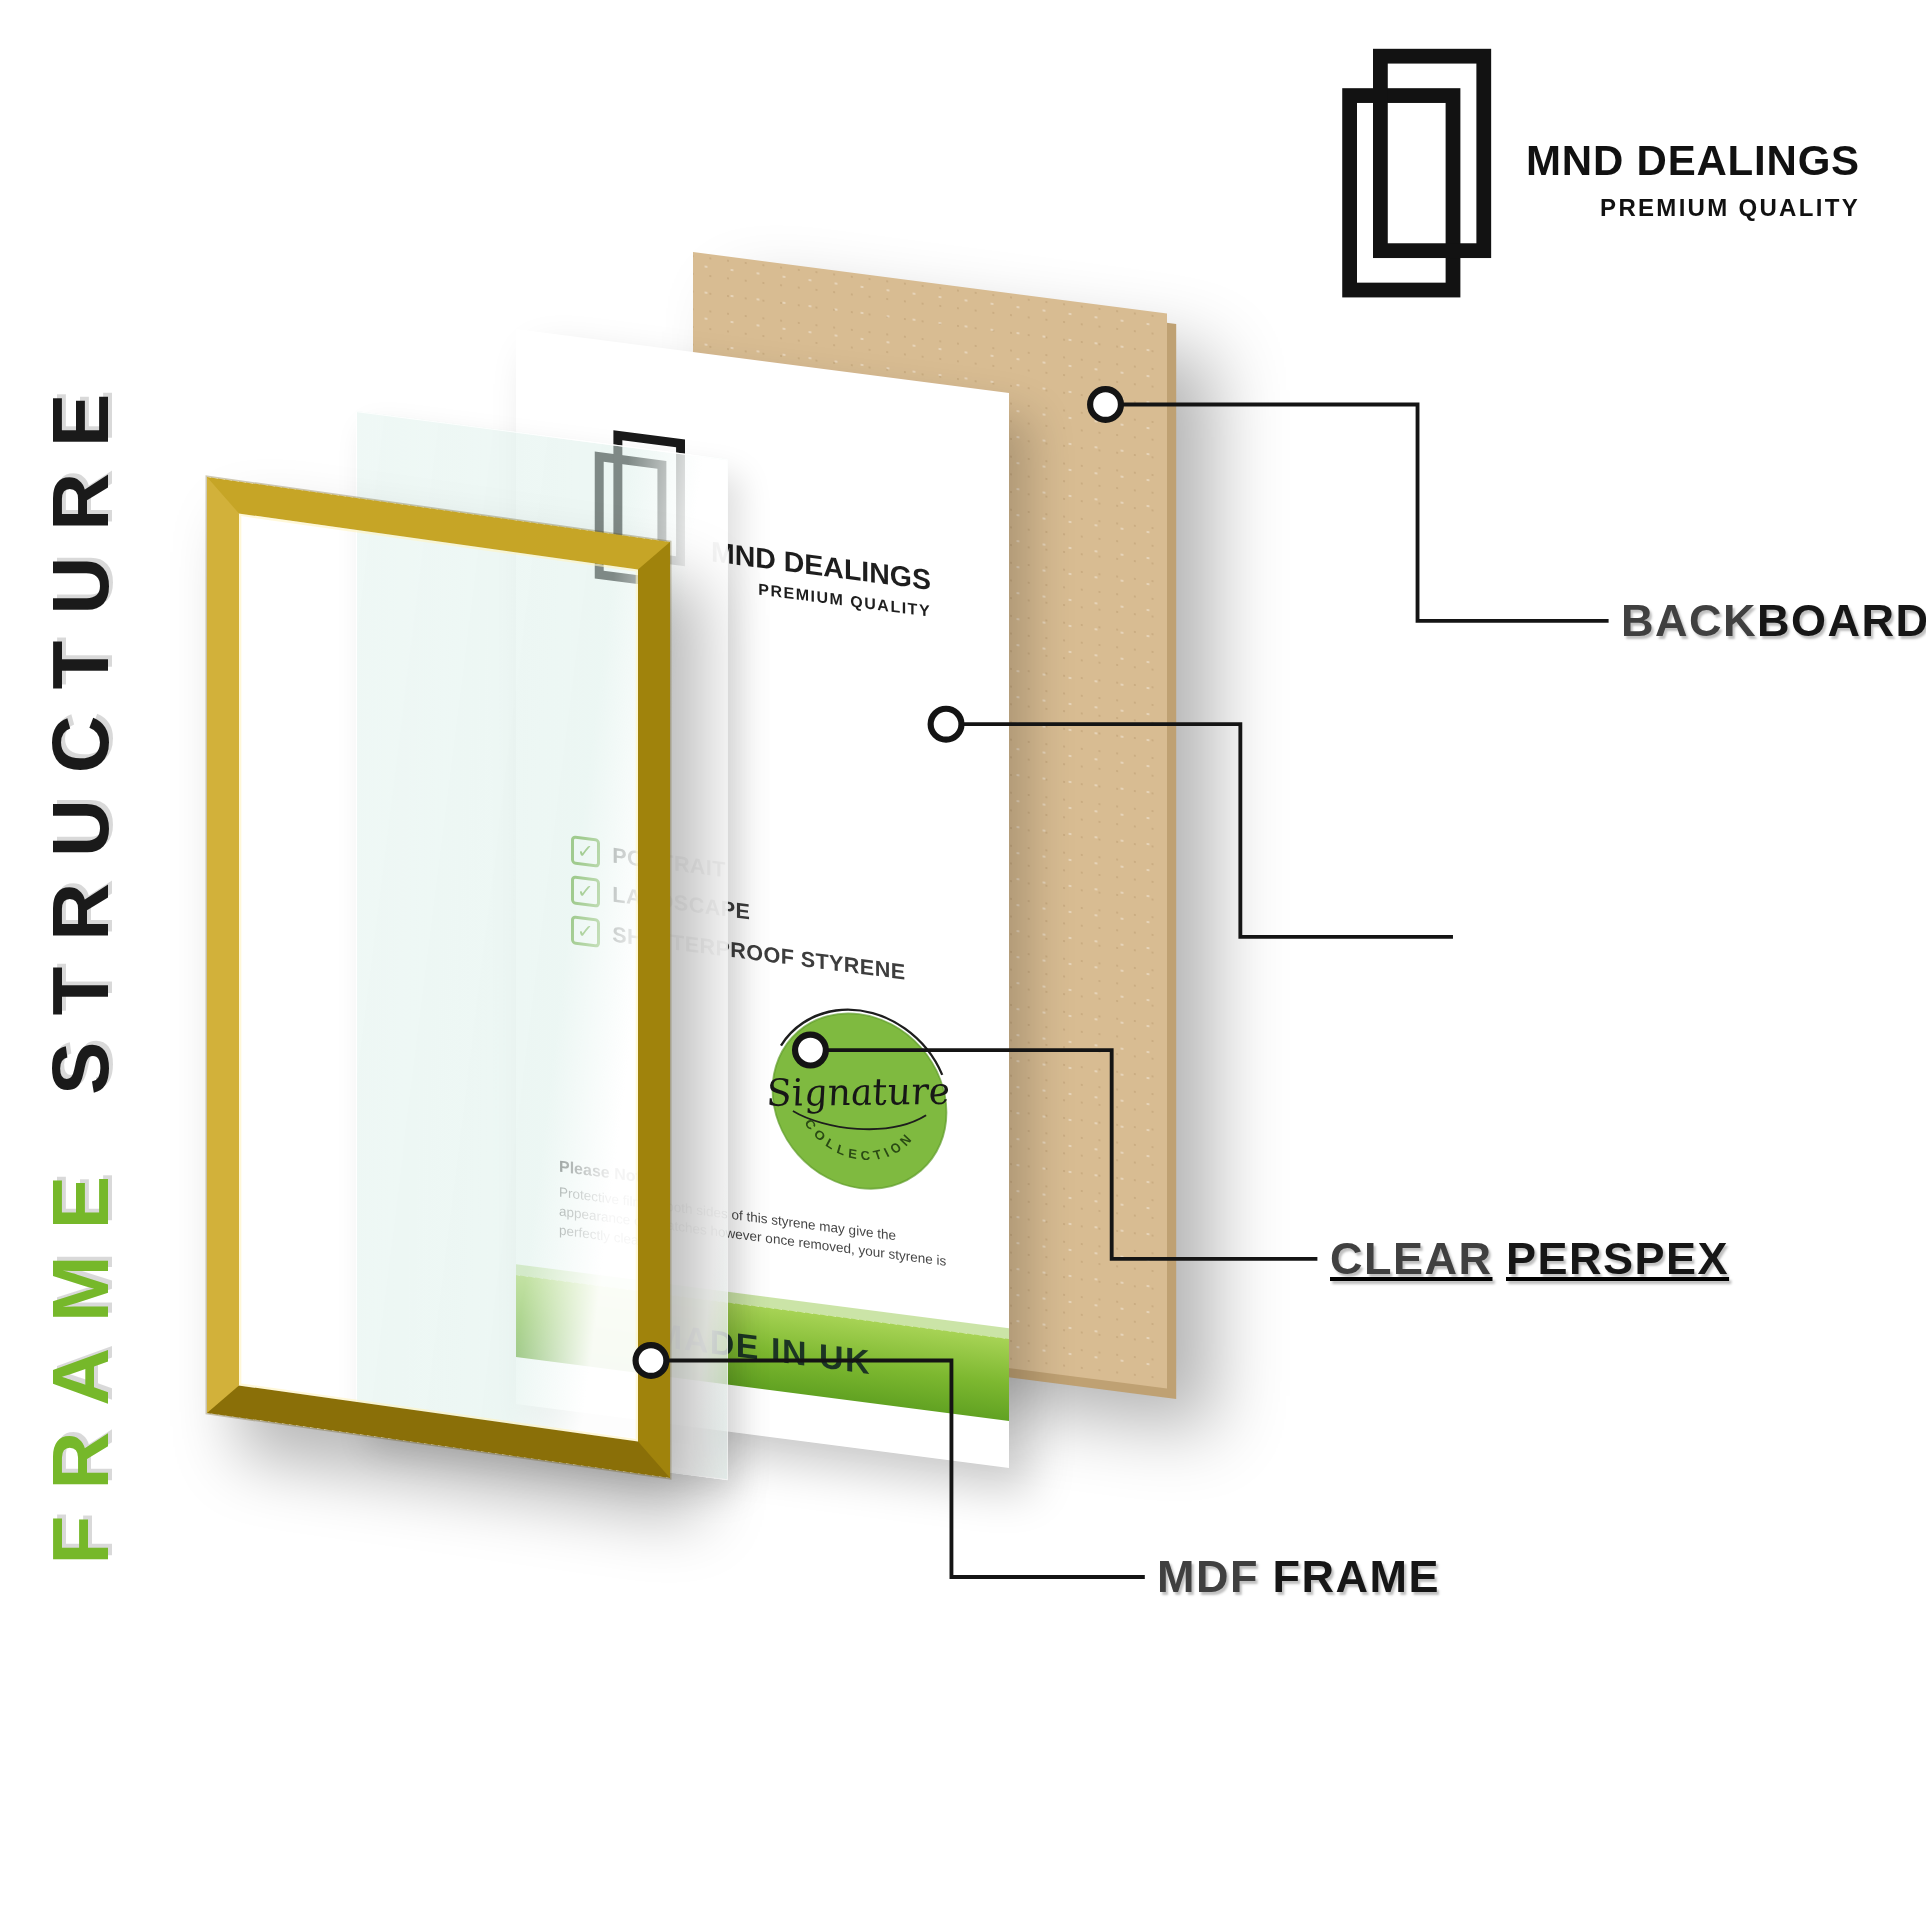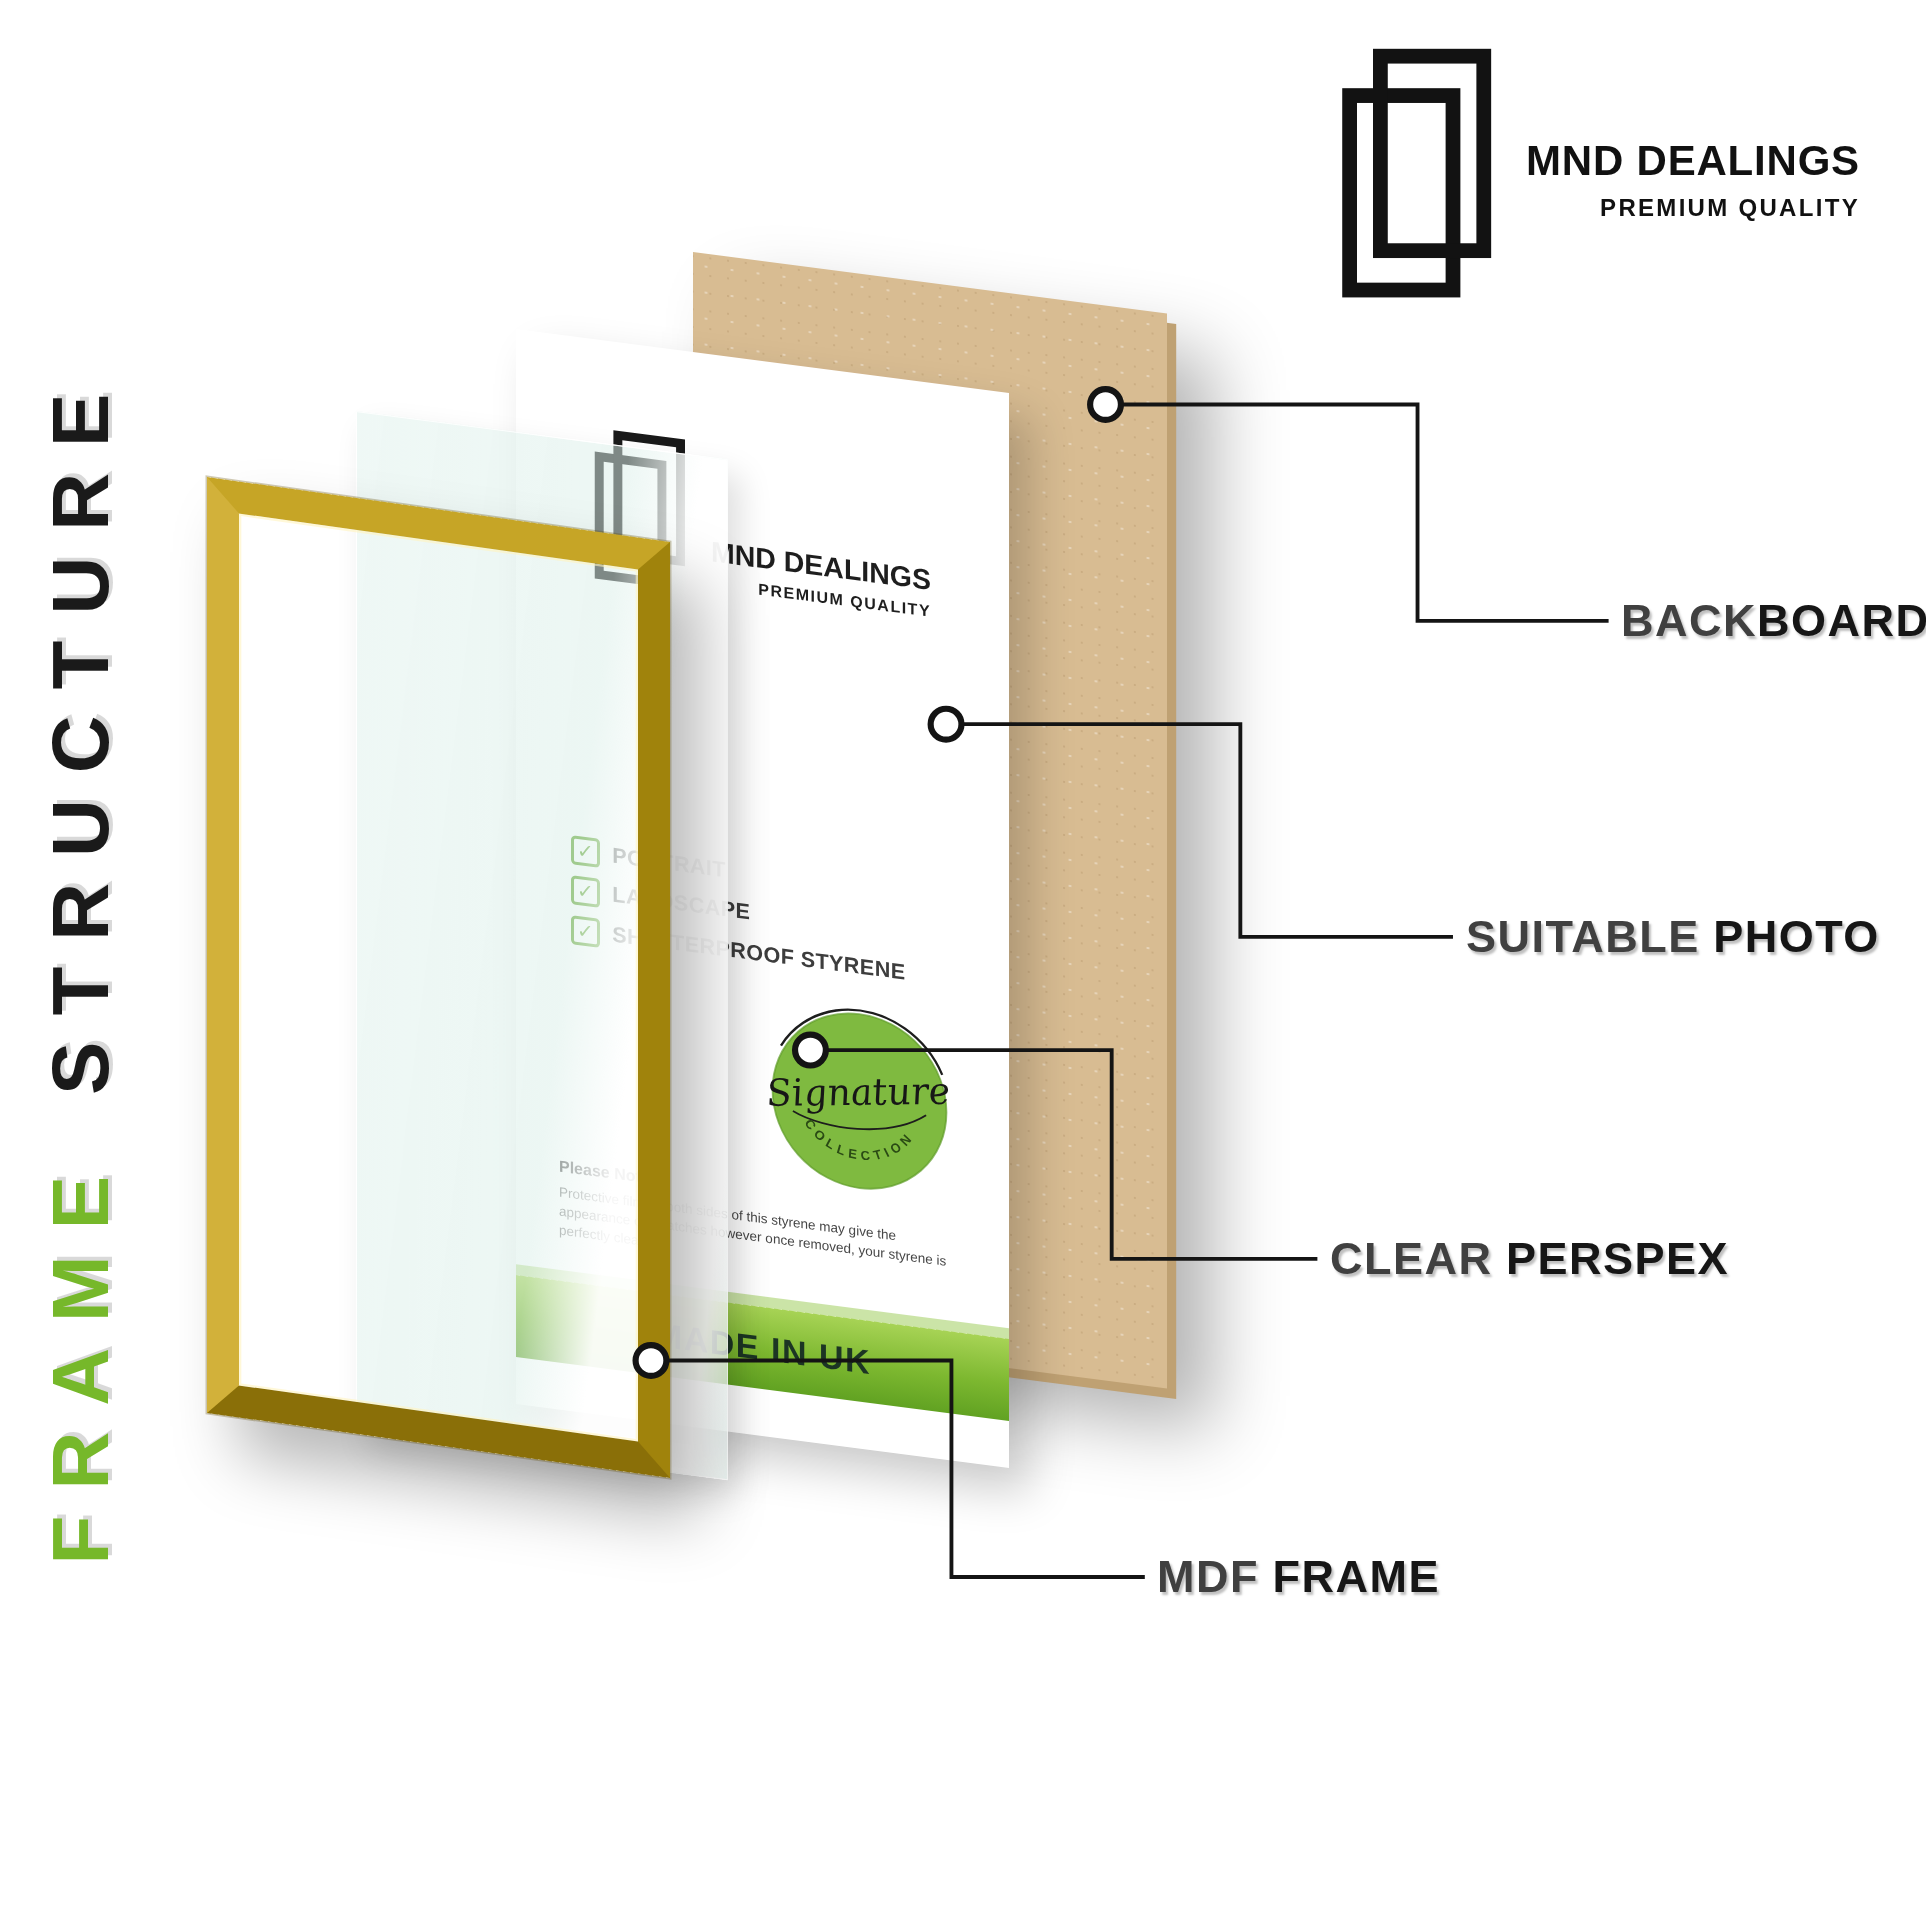--- a/index.html
+++ b/index.html
@@ -104,21 +104,21 @@
   .callout {
     position:absolute; z-index:6; transform:translateY(-50%);
     font-size:45px; font-weight:bold; letter-spacing:1.5px; white-space:nowrap;
     text-shadow:2.3px 3.1px 2.3px rgba(0,0,0,0.25);
   }
   .callout .hl { color:#404040; }
   .callout .rest { color:#161616; margin-left:0.30em; }
   .callout.joined .rest { margin-left:0; }
   .co-backboard { left:1621px; top:621px; }
   .co-photo     { left:1466px; top:937px; }
-  .co-perspex   { left:1330px; top:1259px; }
+  .co-perspex   { left:1330px; top:1259px;text-decoration:underline; }
   .co-mdf       { left:1157px; top:1577px;text-align:right; }
 </style>
 </head>
 <body>
 
 <div class="canvas">
 
   <div class="vtitle">
     <span class="vt-green">FRAME</span>
     <span class="vt-black">STRUCTURE</span>
@@ -205,23 +205,20 @@
       <circle cx="1435" cy="525" r="20"></circle>
       <circle cx="1228" cy="940" r="20"></circle>
       <circle cx="1052" cy="1363" r="20"></circle>
       <circle cx="845" cy="1766" r="20"></circle>
     </g>
   </svg>
 
   <div class="callout joined co-backboard">
     <span class="hl">BACK</span><span class="rest">BOARD</span>
   </div>
-  <div class="callout co-photo">
-    <span class="hl">SUITABLE</span><span class="rest">PHOTO</span>
-  </div>
   <div class="callout co-perspex">
     <span class="hl">CLEAR</span><span class="rest">PERSPEX</span>
   </div>
   <div class="callout co-mdf">
     <span class="hl">MDF</span><span class="rest">FRAME</span>
   </div>
 
 </div>
 
 

